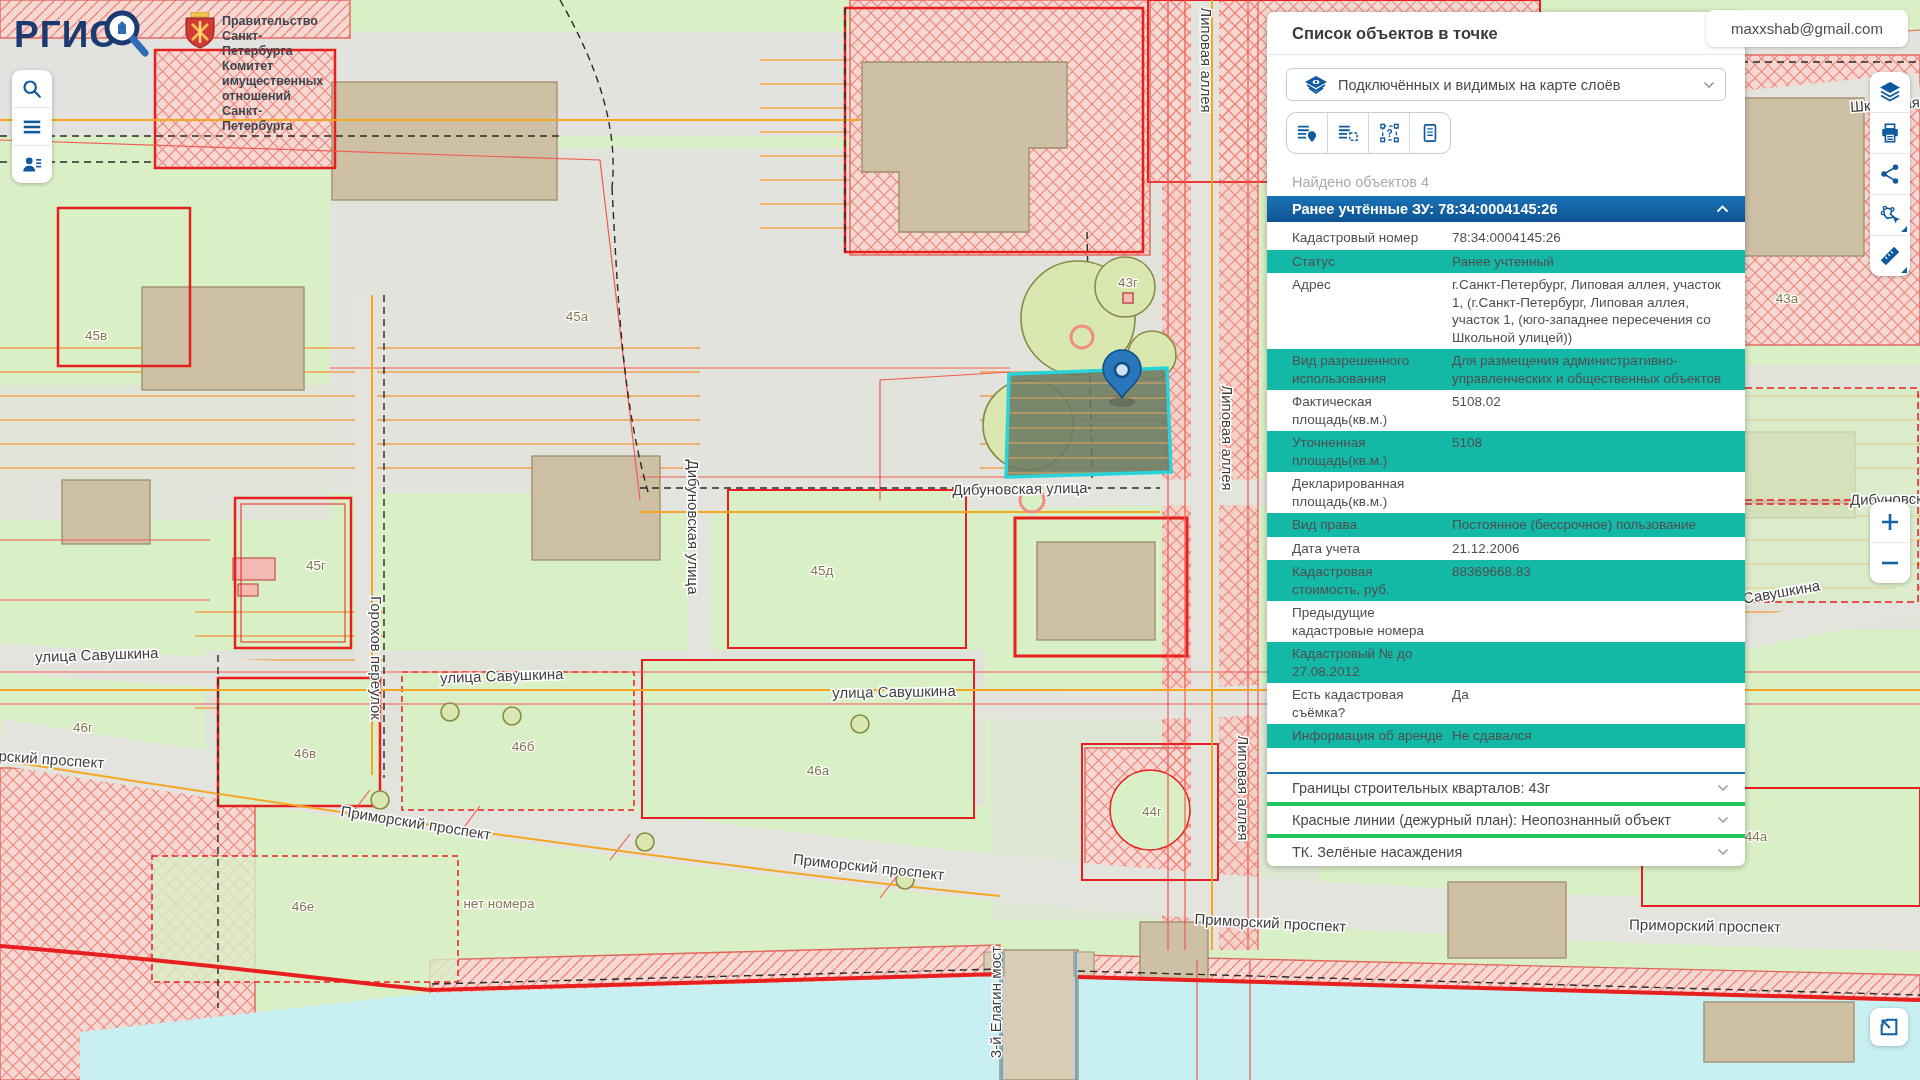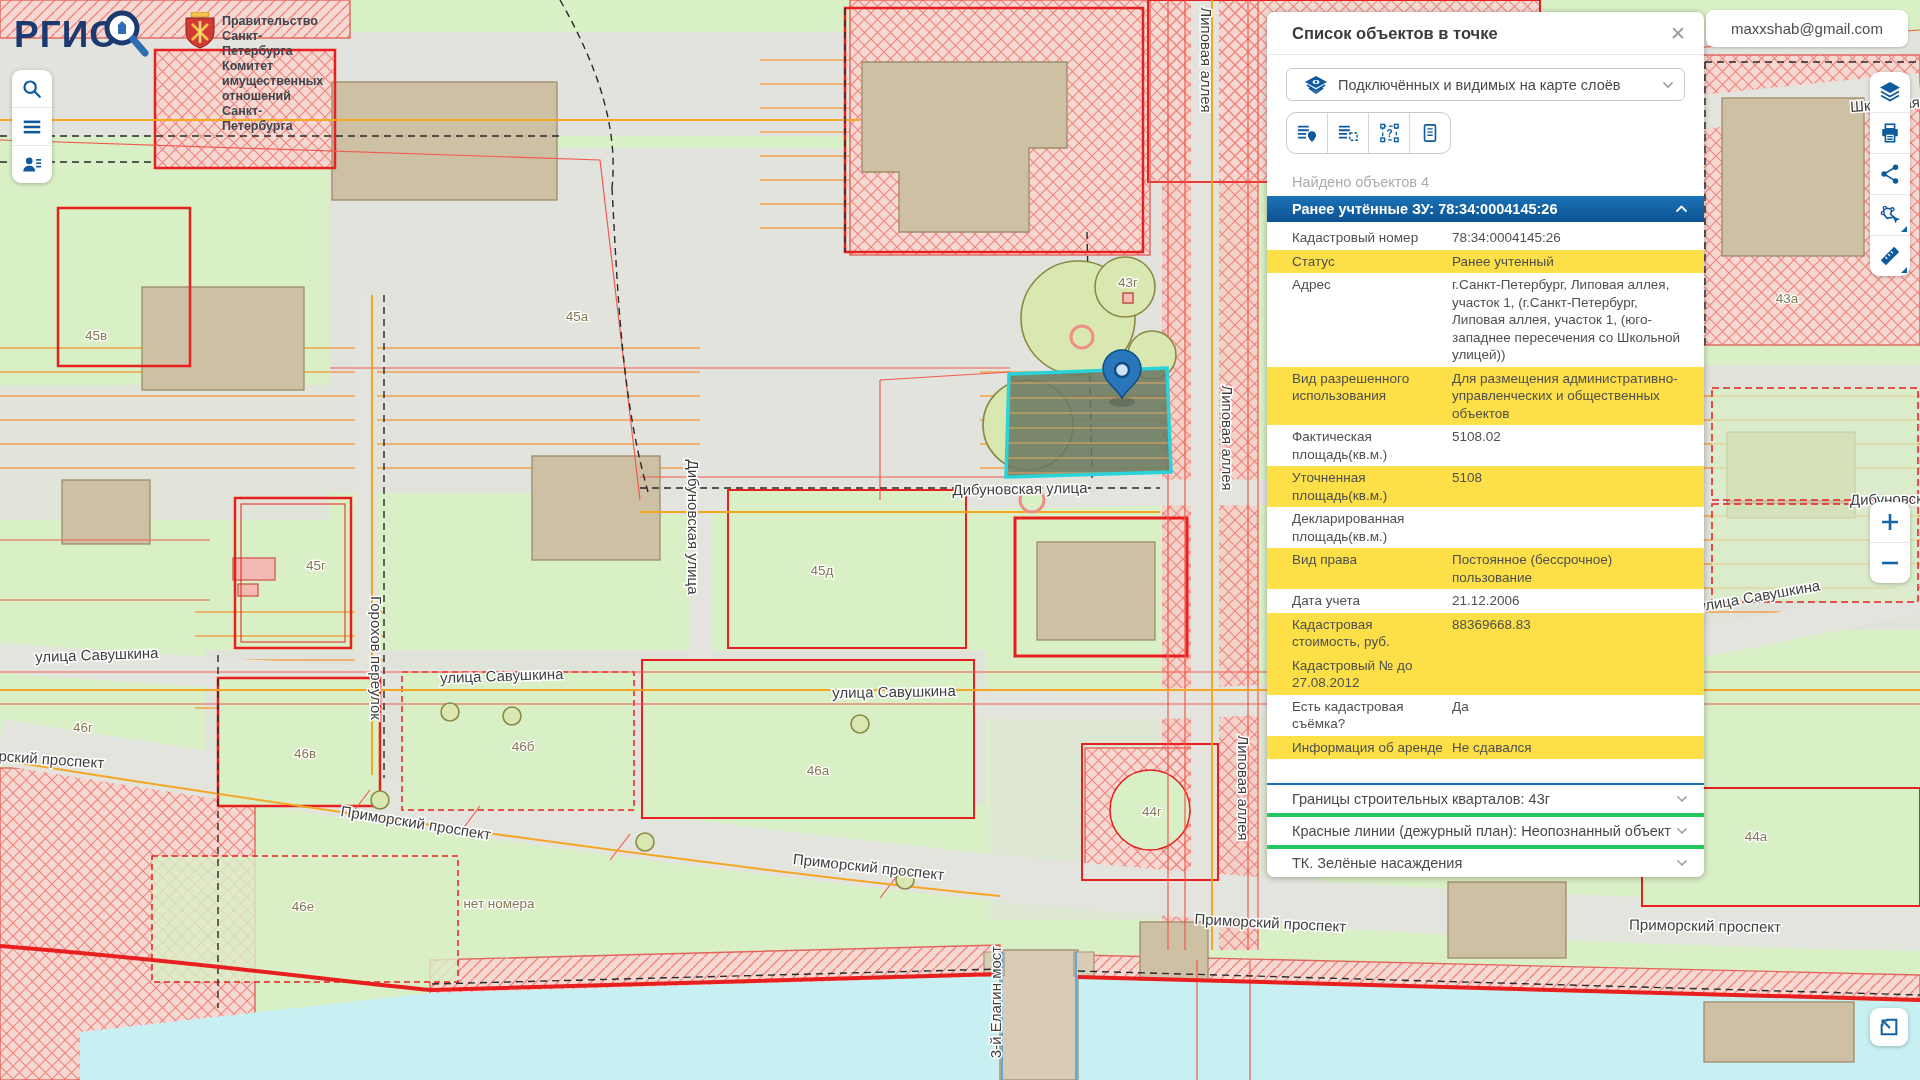--- a/index.html
+++ b/index.html
@@ -35,41 +35,41 @@
   .zoom-ctrl{left:1870px;top:502px;width:40px;}
   .zoom-ctrl .tbtn{height:40px;font-size:26px;color:#1465a8;}
   .fs-btn{left:1870px;top:1008px;width:38px;height:38px;}
   .fs-btn .tbtn{height:38px;}
 
   .email-box{position:absolute;left:1706px;top:10px;width:202px;height:37px;background:#fff;
              border-radius:8px;box-shadow:0 1px 3px rgba(0,0,0,.2);display:flex;
              align-items:center;justify-content:center;font-size:15px;color:#4e4e4e;}
 
   
-  .panel{position:absolute;left:1267px;top:12px;width:437px;background:#fff;
+  .panel{position:absolute;left:1267px;top:12px;width:478px;background:#fff;
          border-radius:7px;box-shadow:0 1px 6px rgba(0,0,0,.3);overflow:hidden;}
   .panel-header{height:42px;display:flex;align-items:center;justify-content:space-between;
                 padding:0 18px 0 25px;border-bottom:1px solid #e7e7e7;}
   .panel-title{font-size:16.5px;font-weight:bold;color:#3b3b3b;}
   .panel-close{font-size:19px;color:#9b9b9b;cursor:pointer;line-height:1;}
   .panel-body{padding:13px 0 0 0;}
   .layer-select{margin:0 19px;height:31px;border:1px solid #c9c9c9;border-radius:6px;
                 display:flex;align-items:center;padding:0 10px 0 17px;cursor:pointer;}
   .layer-select .lbl{flex:1;font-size:14.5px;color:#4a4a4a;margin-left:10px;}
   .btn-group{margin:11px 19px 0 19px;width:163px;border:1px solid #c9c9c9;border-radius:10px;
              display:flex;overflow:hidden;}
   .btn-group .gbtn{flex:1;height:40px;display:flex;align-items:center;justify-content:center;cursor:pointer;}
   .btn-group .gbtn + .gbtn{border-left:1px solid #d6d6d6;}
   .found{margin:20px 0 6px 25px;font-size:14.5px;color:#ababab;}
   .obj-bar{height:26px;background:linear-gradient(#1a72b6,#0e5392);display:flex;align-items:center;
            justify-content:space-between;padding:0 16px 0 25px;cursor:pointer;}
   .obj-bar .t{color:#fff;font-size:14.5px;font-weight:bold;}
   .attr-table{padding:4px 0 24px 0;}
   .trow{display:flex;padding:3px 12px 3px 25px;font-size:13.5px;line-height:17.5px;color:#4f4f4f;}
-  .trow.alt{background:#fde047;}
+  .trow.alt{background:#14b8a6;}
   .tlbl{width:152px;flex:none;padding-right:8px;}
   .tval{flex:1;}
   .sections{border-top:2px solid #1a70b4;}
   .sec{height:28px;display:flex;align-items:center;justify-content:space-between;
        padding:0 16px 0 25px;border-bottom:4px solid #22c55e;cursor:pointer;}
   .sec:last-child{border-bottom:none;}
   .sec .t{font-size:14.5px;color:#4a4a4a;}
 
   
   .statusbar{position:absolute;left:0;top:1108px;width:1920px;height:28px;
@@ -445,20 +445,24 @@
             <div class="tval">Постоянное (бессрочное) пользование</div>
           </div>
           <div class="trow">
             <div class="tlbl">Дата учета</div>
             <div class="tval">21.12.2006</div>
           </div>
           <div class="trow alt">
             <div class="tlbl">Кадастровая стоимость, руб.</div>
             <div class="tval">88369668.83</div>
           </div>
+          <div class="trow">
+            <div class="tlbl">Предыдущие кадастровые номера</div>
+            <div class="tval"></div>
+          </div>
           <div class="trow alt">
             <div class="tlbl">Кадастровый № до 27.08.2012</div>
             <div class="tval"></div>
           </div>
           <div class="trow">
             <div class="tlbl">Есть кадастровая съёмка?</div>
             <div class="tval">Да</div>
           </div>
           <div class="trow alt">
             <div class="tlbl">Информация об аренде</div>

